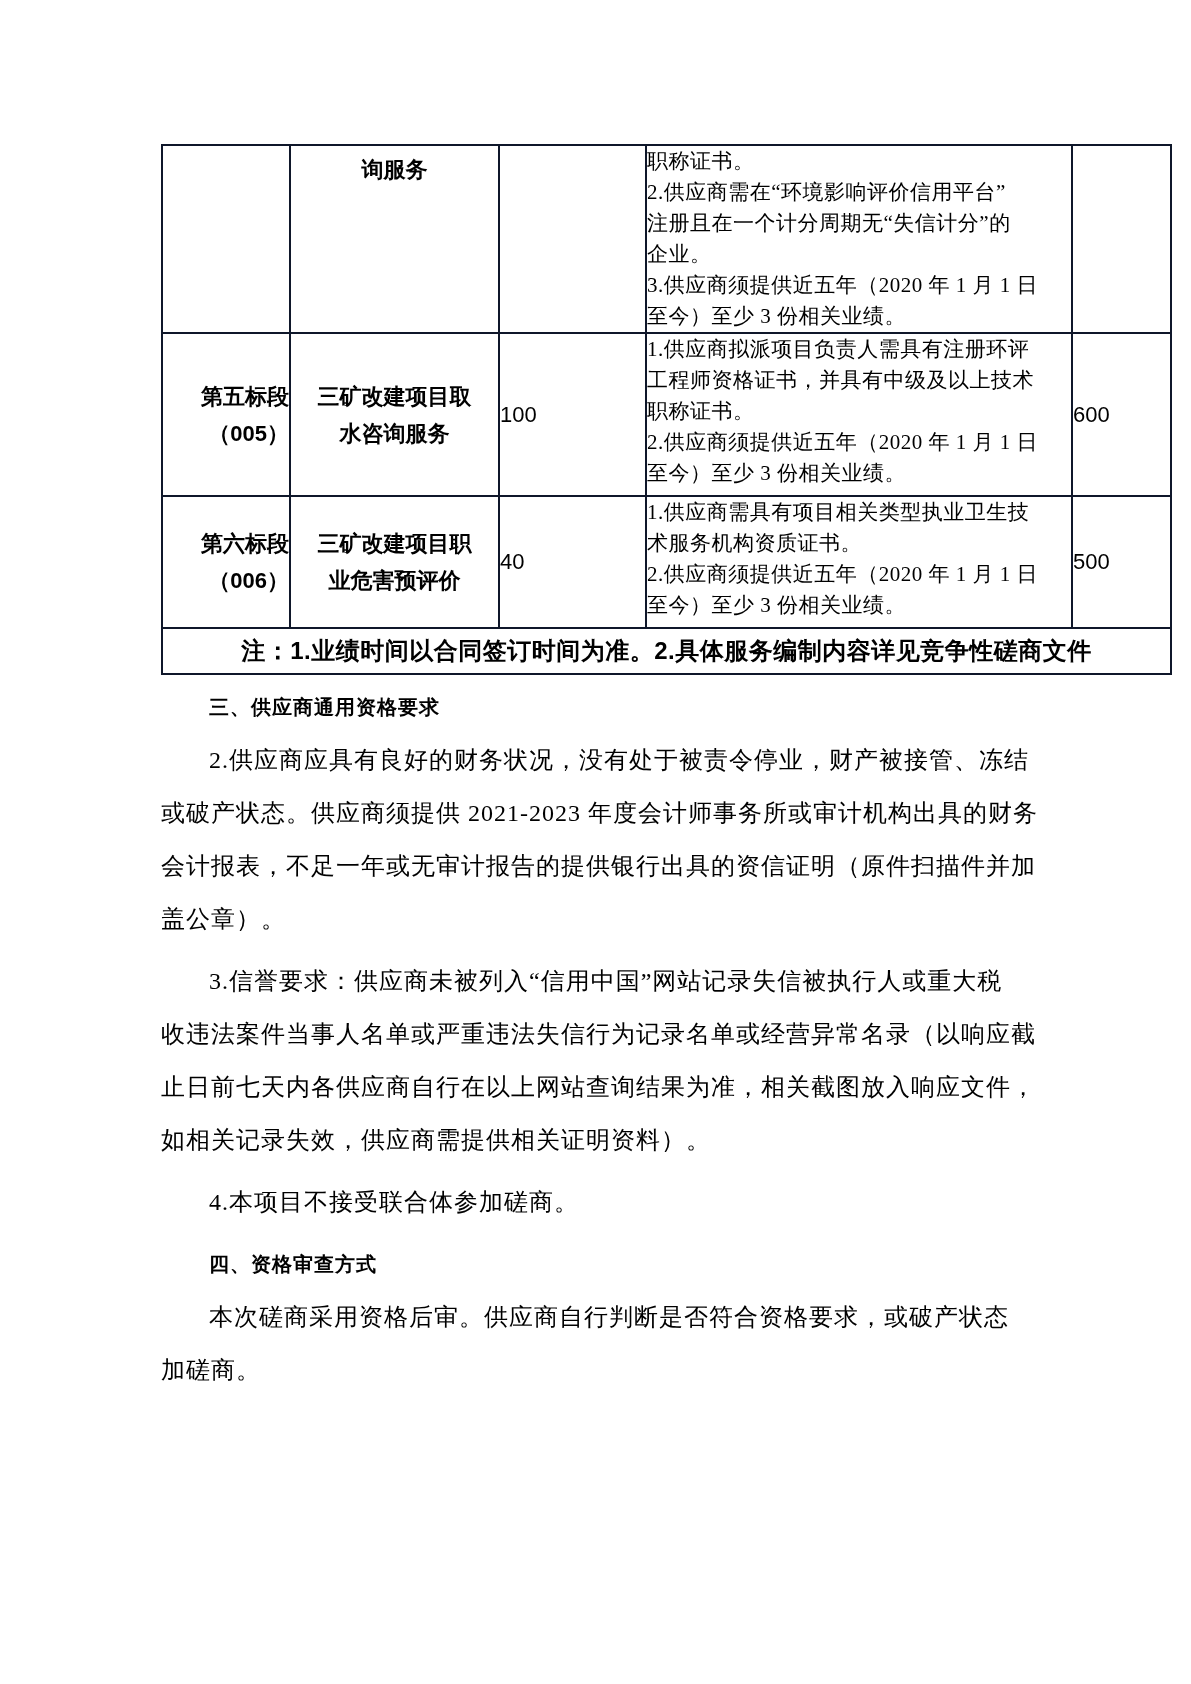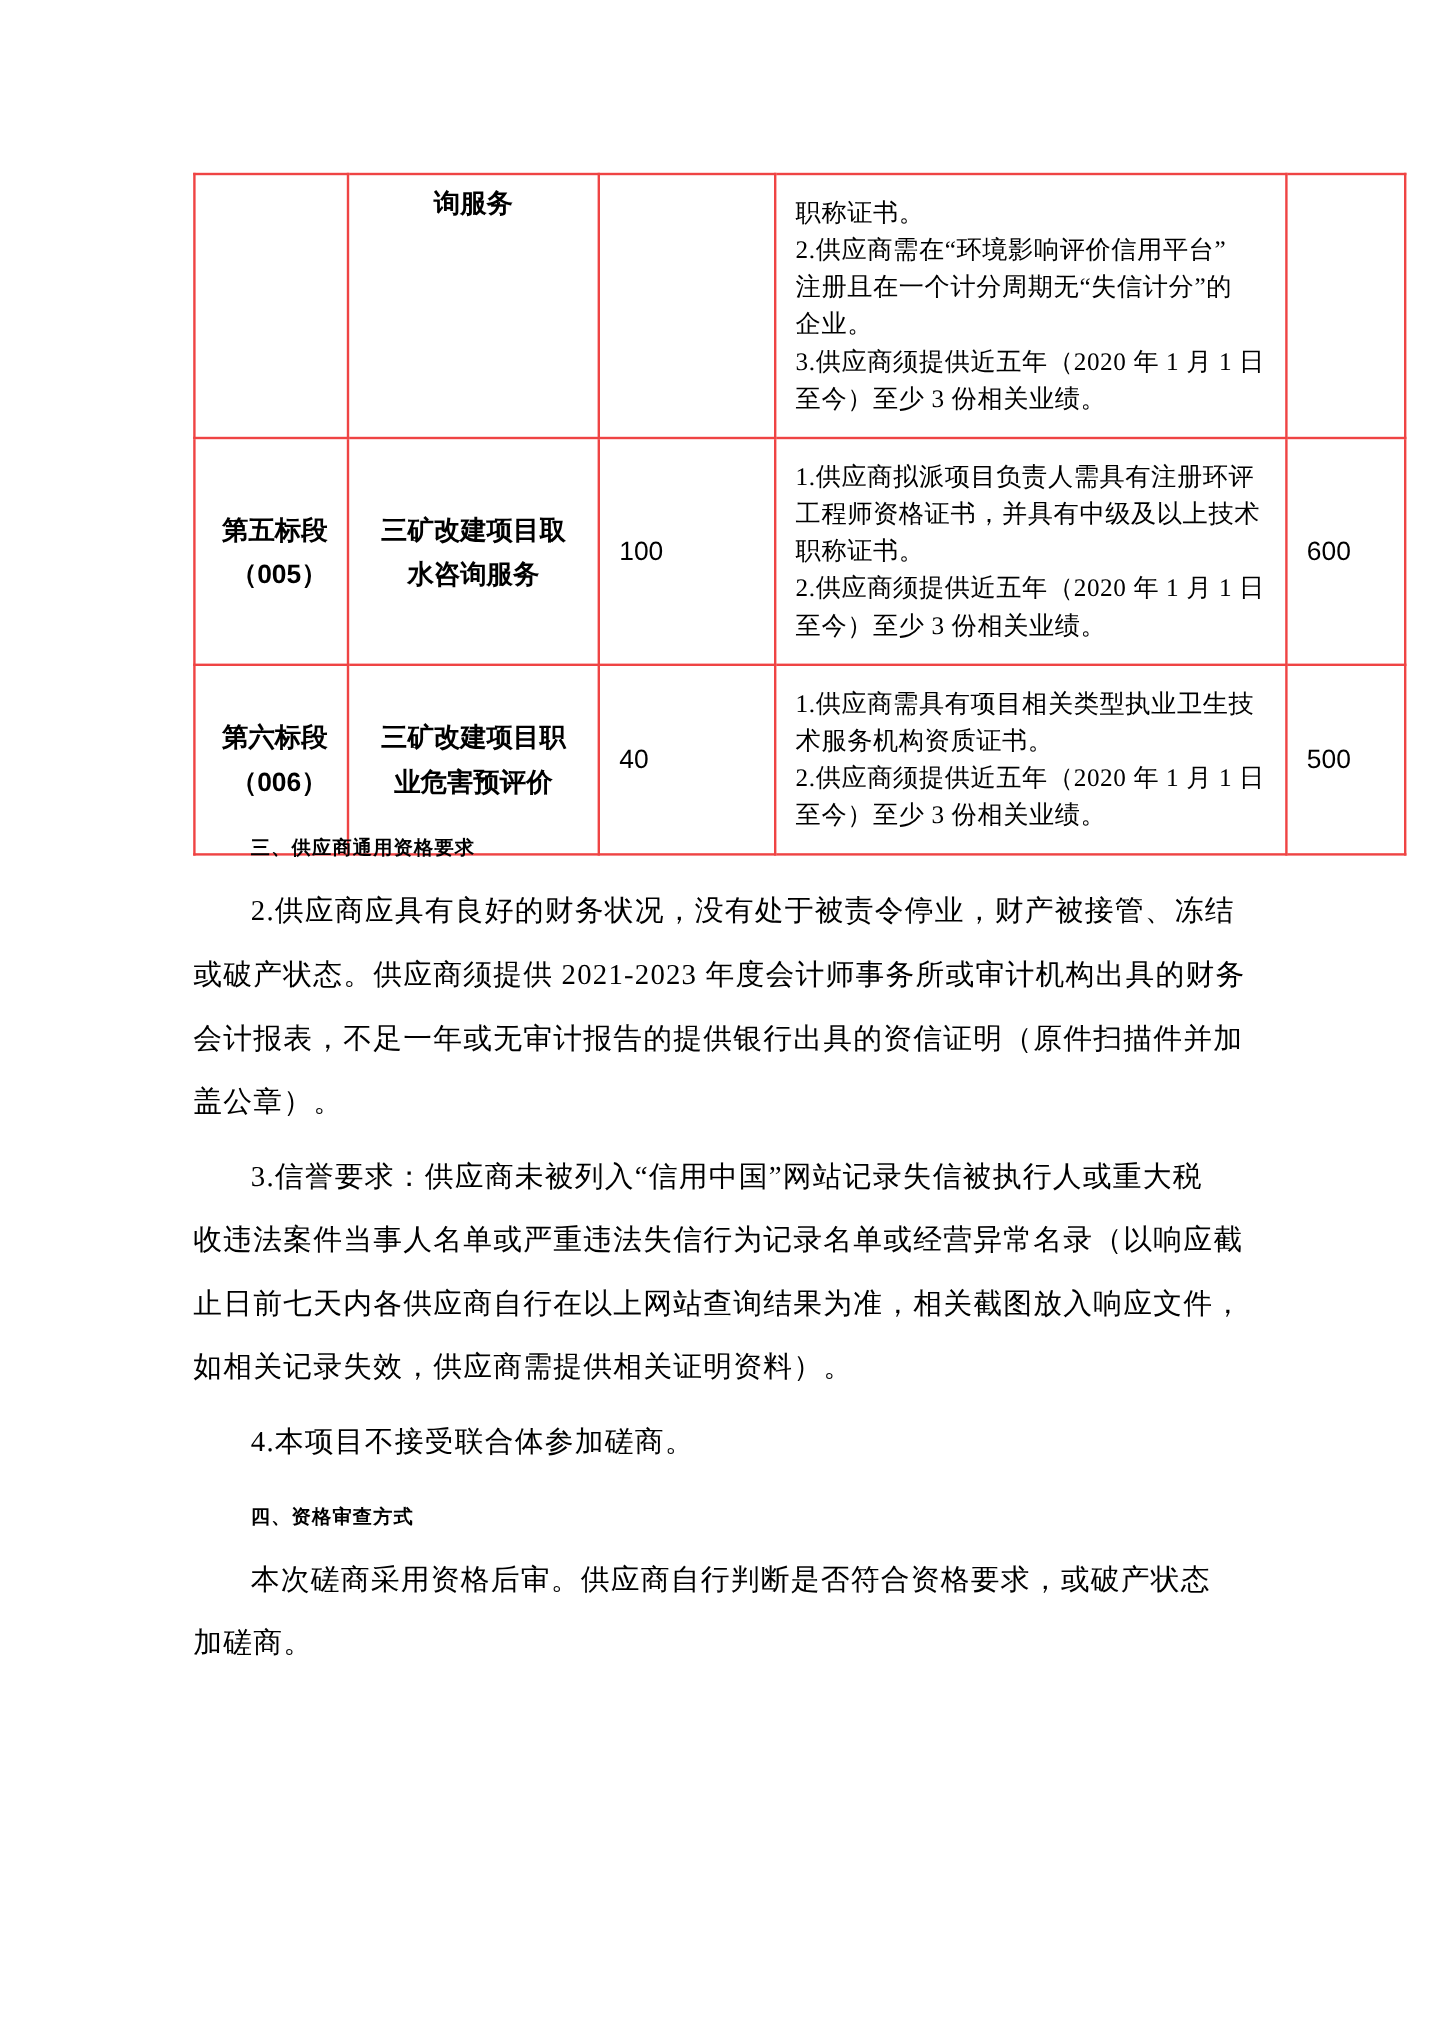--- a/index.html
+++ b/index.html
@@ -22,22 +22,22 @@
     position: absolute;
     top: 144px;
     left: 161px;
   }
   table.bid-table {
     border-collapse: collapse;
     table-layout: fixed;
     width: 1009px;
   }
   table.bid-table td {
-    border: 2px solid #ef4444;
-    padding: 16px;
+    border: 2px solid #0f172a;
+    padding: 0;
     overflow: hidden;
     margin-left: 24px;
   }
   tr.r-cont  { height: 188px; }
   tr.r-five  { height: 163px; }
   tr.r-six   { height: 132px; }
   tr.r-note  { height: 46px; }
 
   td.c-sec {
     font-family: "Liberation Sans", "DejaVu Sans", sans-serif;
@@ -89,21 +89,21 @@
   .content {
     position: absolute;
     top: 681px;
     left: 161px;
     width: 880px;
   }
   .sec-h {
     margin: 0;
     font-family: "Liberation Sans", "DejaVu Sans", sans-serif;
     font-weight: 700;
-    font-size: 16px;
+    font-size: 20px;
     line-height: 53px;
     letter-spacing: 1px;
     text-indent: 48px;
   }
   .para {
     margin: 0 0 9px 0;
     font-family: "Liberation Serif", "DejaVu Serif", serif;
     font-size: 24px;
     line-height: 53px;
     letter-spacing: 1px;
@@ -156,20 +156,23 @@
 （006）</td>
           <td class="c-proj">三矿改建项目职
 业危害预评价</td>
           <td class="c-score">40</td>
           <td class="c-req">1.供应商需具有项目相关类型执业卫生技
 术服务机构资质证书。
 2.供应商须提供近五年（2020 年 1 月 1 日
 至今）至少 3 份相关业绩。</td>
           <td class="c-amt">500</td>
         </tr>
+        <tr class="r-note">
+          <td class="c-note" colspan="5">注：1.业绩时间以合同签订时间为准。2.具体服务编制内容详见竞争性磋商文件</td>
+        </tr>
       </tbody>
     </table>
   </div>
 
   <div class="content">
     <h3 class="sec-h">三、供应商通用资格要求</h3>
     <p class="para">2.供应商应具有良好的财务状况，没有处于被责令停业，财产被接管、冻结
 或破产状态。供应商须提供 2021-2023 年度会计师事务所或审计机构出具的财务
 会计报表，不足一年或无审计报告的提供银行出具的资信证明（原件扫描件并加
 盖公章）。</p>

